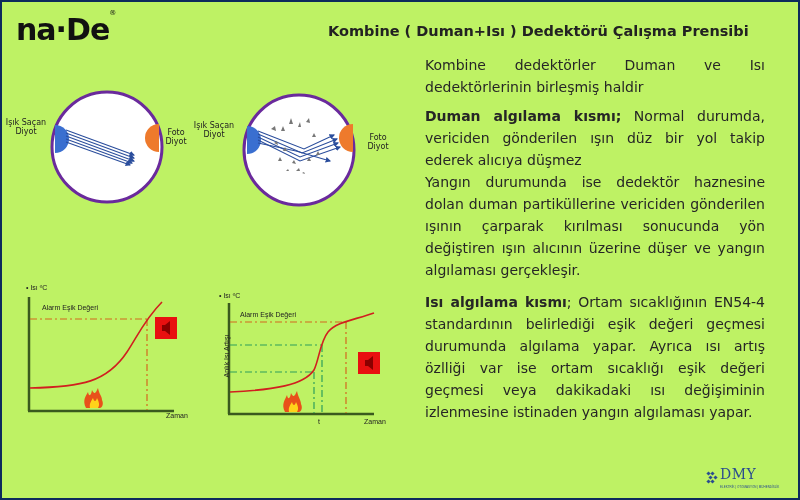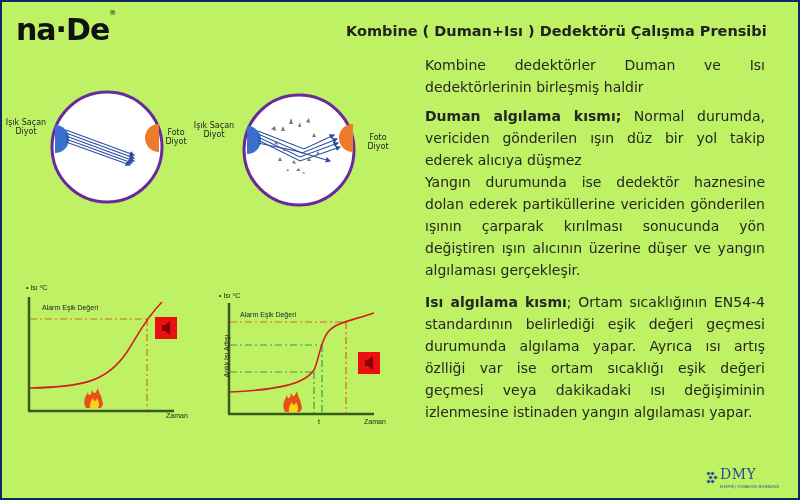--- a/index.html
+++ b/index.html
@@ -1,20 +1,20 @@
 <!DOCTYPE html>
 <html><head>
 <meta charset="utf-8">
 <style>
   html,body{margin:0;padding:0;}
   body{width:800px;height:500px;overflow:hidden;background:#ffffff;position:relative;font-family:"Liberation Sans",sans-serif;}
   .slide{position:absolute;left:0;top:0;width:800px;height:500px;box-sizing:border-box;border:2px solid #0d2a5c;border-right:2px solid #0d2a5c;background:#bef264;}
   .logo{position:absolute;left:14px;top:10px;font-family:"DejaVu Sans",sans-serif;font-weight:bold;font-size:30px;letter-spacing:-1px;color:#111;}
   .logo sup{font-size:7px;font-weight:normal;position:relative;top:-14px;}
-  .title{position:absolute;left:344px;top:21px;font-family:"DejaVu Sans",sans-serif;font-weight:bold;font-size:14.5px;color:#222;white-space:nowrap;}
+  .title{position:absolute;left:326px;top:21px;font-family:"DejaVu Sans",sans-serif;font-weight:bold;font-size:14.5px;color:#222;white-space:nowrap;}
   .body-text{position:absolute;left:423px;top:52px;width:340px;font-family:"DejaVu Sans",sans-serif;font-size:14px;line-height:22px;color:#262626;text-align:justify;}
   .body-text p{margin:0 0 7px 0;}
   .body-text p.tight{margin:0 0 10px 0;}
   .body-text b{font-weight:bold;}
   .lbl{position:absolute;font-family:"DejaVu Sans",sans-serif;font-size:8px;line-height:9px;color:#222;text-align:center;margin-top:8px;}
   .chart-lbl{position:absolute;font-family:"Liberation Sans",sans-serif;font-size:7px;color:#222;white-space:nowrap;}
   .dmy{position:absolute;left:704px;top:466px;}
   .dmy-text{position:absolute;left:14px;top:-2px;font-family:"DejaVu Serif",serif;font-weight:normal;font-size:14px;color:#2a4d8f;letter-spacing:0.5px;}
   .dmy-sub{position:absolute;left:14px;top:17px;font-size:3px;color:#2a4d8f;white-space:nowrap;font-family:"Liberation Sans",sans-serif;}
   svg{position:absolute;}
@@ -133,21 +133,21 @@
   </svg>
   <div class="chart-lbl" style="left:217px;top:290px;">• Isı ºC</div>
   <div class="chart-lbl" style="left:238px;top:309px;">Alarm Eşik Değeri</div>
   <div class="chart-lbl" style="left:200px;top:350px;width:50px;white-space:normal;text-align:center;transform:rotate(-90deg);line-height:8px;">Anlık Isı Artışı</div>
   <div class="chart-lbl" style="left:316px;top:416px;">t</div>
   <div class="chart-lbl" style="left:362px;top:416px;">Zaman</div>
 
   <div class="body-text">
     <p>Kombine dedektörler Duman ve Isı dedektörlerinin birleşmiş haldir</p>
     <p class="tight" style="margin-bottom:0;"><b>Duman algılama kısmı;</b><span> Normal durumda, vericiden gönderilen ışın düz bir yol takip ederek alıcıya düşmez</span></p>
-    <p class="tight">Yangın durumunda ise dedektör haznesine dolan ederek partiküllerine vericiden gönderilen ışının çarparak kırılması sonucunda yön değiştiren ışın alıcının üzerine düşer ve yangın algılaması gerçekleşir.</p>
+    <p class="tight">Yangın durumunda ise dedektör haznesine dolan duman partiküllerine vericiden gönderilen ışının çarparak kırılması sonucunda yön değiştiren ışın alıcının üzerine düşer ve yangın algılaması gerçekleşir.</p>
     <p><b>Isı algılama kısmı</b><span>; Ortam sıcaklığının EN54-4 standardının belirlediği eşik değeri geçmesi durumunda algılama yapar. Ayrıca ısı artış özlliği var ise ortam sıcaklığı eşik değeri geçmesi veya dakikadaki ısı değişiminin izlenmesine istinaden yangın algılaması yapar.</span></p>
   </div>
 
   <div class="dmy">
     <svg style="left:0;top:2px;" width="14" height="16" viewBox="0 0 14 16">
       <g fill="#2a4d8f">
         <rect x="1" y="2" width="3" height="3" transform="rotate(45 2.5 3.5)"></rect>
         <rect x="5" y="2" width="3" height="3" transform="rotate(45 6.5 3.5)"></rect>
         <rect x="3" y="6" width="3" height="3" transform="rotate(45 4.5 7.5)"></rect>
         <rect x="8" y="6" width="3" height="3" transform="rotate(45 9.5 7.5)"></rect>

